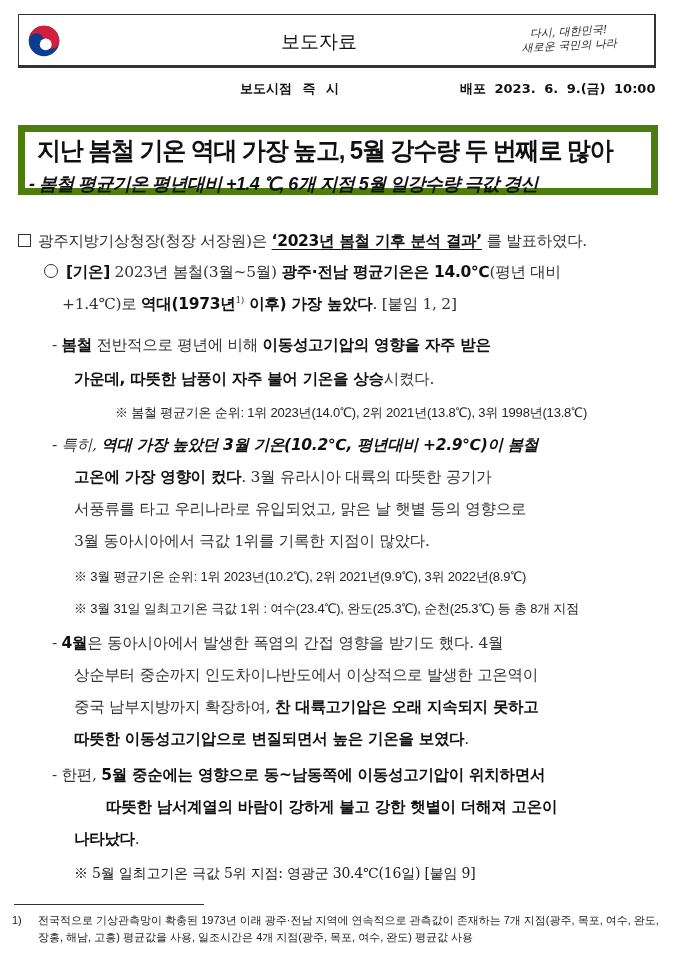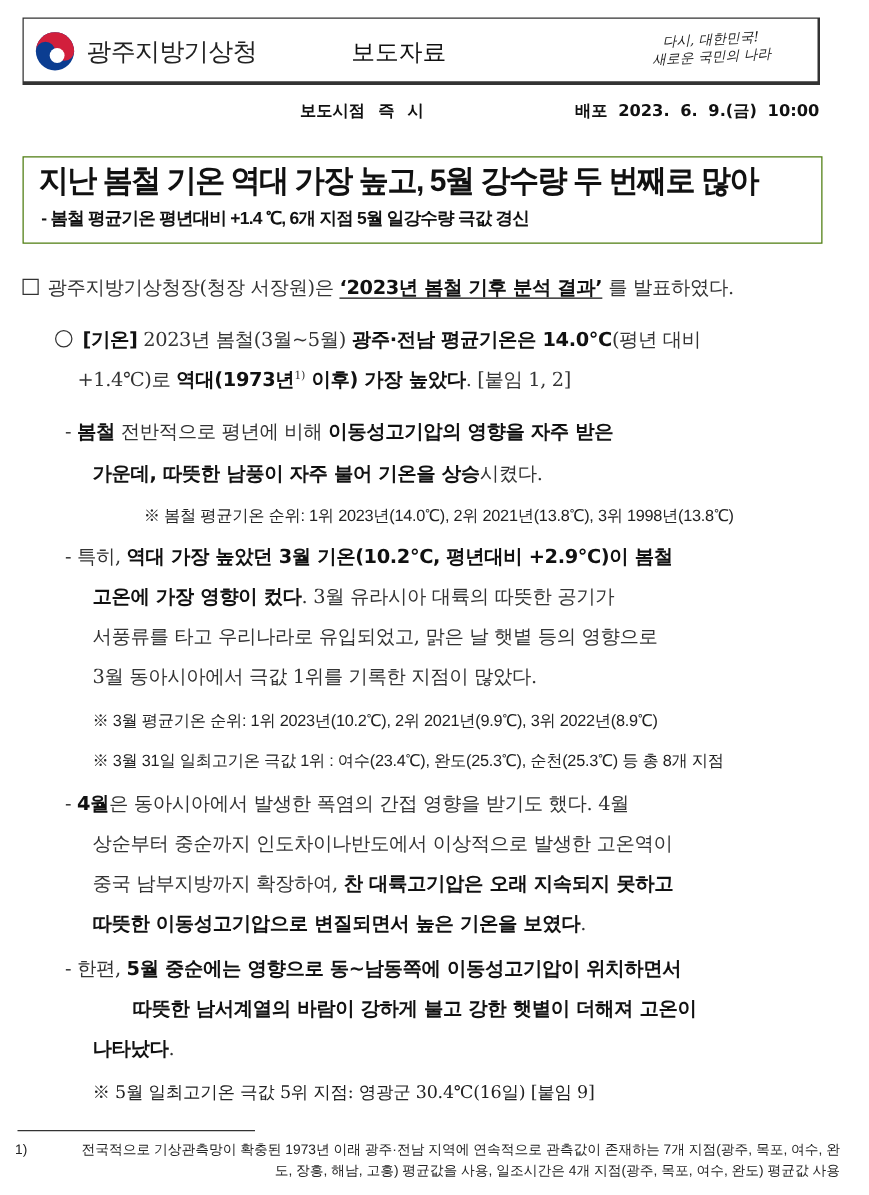--- a/index.html
+++ b/index.html
@@ -16,91 +16,90 @@
     .logo-text { margin-left: 8px; font-size: 20px; color: #222; letter-spacing: -0.5px; }
     .doc-type { position: absolute; left: 262px; top: 14px; font-size: 19px; color: #111; }
     .slogan { position: absolute; left: 500px; top: 10px; width: 100px; font-family: "DejaVu Serif", serif; font-style: italic; font-size: 11px; line-height: 14px; color: #222; text-align: center; transform: rotate(-3deg); }
 
     .release-row { position: absolute; top: 80px; font-size: 13px; font-weight: bold; color: #111; }
     .release-time { left: 240px; word-spacing: 6px; }
     .distribution { left: 460px; word-spacing: 4px; }
 
     .title-box {
       position: absolute; left: 18px; top: 125px; width: 640px; height: 70px;
-      border: 1px solid #4d7c0f;
+      border: 7px solid #4d7c0f;
     }
     .title-main { position: absolute; left: 12px; top: 2px; font-size: 25px; font-weight: bold; letter-spacing: -1.2px; white-space: nowrap; font-family: "Liberation Sans", sans-serif; transform: scaleX(0.96); transform-origin: left; }
-    .title-sub { position: absolute; left: 14px; top: 40px; font-size: 14px; font-weight: bold; letter-spacing: -0.6px; white-space: nowrap; font-family: "Liberation Sans", sans-serif; }
+    .title-sub { position: absolute; left: 4px; top: 40px; font-size: 18px; font-weight: bold; letter-spacing: -0.6px; white-space: nowrap; font-family: "Liberation Sans", sans-serif; font-style: italic; }
 
     .body-text { position: absolute; left: 0; top: 0; width: 695px; }
     .line { position: absolute; white-space: nowrap; font-family: "DejaVu Serif", serif; font-size: 15.5px; color: #333; letter-spacing: -0.3px; }
     .line b { font-family: "DejaVu Sans", sans-serif; color: #111; font-weight: bold; }
     .line .u { text-decoration: underline; text-underline-offset: 3px; }
     .note { position: absolute; white-space: nowrap; font-family: "Liberation Sans", sans-serif; font-size: 13px; color: #222; letter-spacing: -0.2px; }
     .note-serif { font-family: "DejaVu Serif", serif; font-size: 14px; }
 
     .square-bullet { display: inline-block; width: 13px; height: 13px; border: 1px solid #333; vertical-align: -1px; margin-right: 7px; }
     .circle-bullet { display: inline-block; width: 14px; height: 14px; border: 1.5px solid #333; border-radius: 50%; vertical-align: -1px; margin-right: 8px; }
     sup { font-size: 9px; vertical-align: 6px; }
 
     .footnote-rule { position: absolute; left: 14px; top: 904px; width: 190px; border-top: 1px solid #333; }
     .footnote { position: absolute; left: 12px; top: 912px; width: 660px; font-family: "Liberation Sans", sans-serif; font-size: 11px; line-height: 17px; color: #222; }
     .footnote .fn-num { position: absolute; left: 0; }
-    .footnote .fn-text { margin-left: 40px; display: block; text-align: right; }
+    .footnote .fn-text { margin-left: 26px; display: block; }
   </style>
 </head>
 <body>
 
 <div class="header-box">
   <div class="logo">
     <svg viewBox="0 0 40 40">
       <circle cx="20" cy="20" r="18" fill="#0b3d91"></circle>
       <path d="M2 20 A18 18 0 0 1 38 20 A9 9 0 0 1 20 20 A9 9 0 0 0 2 20 Z" fill="#d21f3c"></path>
       <circle cx="22" cy="24" r="7" fill="#ffffff"></circle>
       <circle cx="20" cy="20" r="18" fill="none" stroke="#ffffff" stroke-width="0"></circle>
     </svg>
-    <span class="logo-text">광주지방기상청</span>
   </div>
   <div class="doc-type">보도자료</div>
   <div class="slogan">
     <div>다시, 대한민국!</div>
     <div>새로운 국민의 나라</div>
   </div>
 </div>
 
 <div class="release-row release-time">보도시점 즉 시</div>
 <div class="release-row distribution">배포 2023. 6. 9.(금) 10:00</div>
 
 <div class="title-box">
   <div class="title-main">지난 봄철 기온 역대 가장 높고, 5월 강수량 두 번째로 많아</div>
   <div class="title-sub">- 봄철 평균기온 평년대비 +1.4 ℃, 6개 지점 5월 일강수량 극값 경신</div>
 </div>
 
 <div class="body-text">
 
-  <div class="line" style="left:18px; top:220px;">
+  <div class="line" style="left:18px; top:231px;">
     <span class="square-bullet"></span><span>광주지방기상청장(청장 서장원)은 </span><b class="u">‘2023년 봄철 기후 분석 결과’</b><span> 를 발표하였다.</span>
   </div>
 
   <div class="line" style="left:44px; top:262px;">
     <span class="circle-bullet"></span><b>[기온]</b><span> 2023년 봄철(3월~5월) </span><b>광주·전남 평균기온은 14.0℃</b><span>(평년 대비</span>
   </div>
   <div class="line" style="left:62px; top:294px;">
     <span>+1.4℃)로 </span><b>역대(1973년</b><sup>1)</sup><b> 이후) 가장 높았다</b><span>. [붙임 1, 2]</span>
   </div>
 
   <div class="line" style="left:52px; top:335px;">
     <span>- </span><b>봄철</b><span> 전반적으로 평년에 비해 </span><b>이동성고기압의 영향을 자주 받은</b>
   </div>
   <div class="line" style="left:74px; top:369px;">
     <b>가운데, 따뜻한 남풍이 자주 불어 기온을 상승</b><span>시켰다.</span>
   </div>
   <div class="note" style="left:74px; top:404px;margin-left:41px;">※ 봄철 평균기온 순위: 1위 2023년(14.0℃), 2위 2021년(13.8℃), 3위 1998년(13.8℃)</div>
 
-  <div class="line" style="left:52px; top:435px;">
+  <div class="line" style="left:52px; top:435px;font-style:italic;">
     <span>- </span><span>특히, </span><b>역대 가장 높았던 3월 기온(10.2℃, 평년대비 +2.9℃)이 봄철</b>
   </div>
   <div class="line" style="left:74px; top:467px;">
     <b>고온에 가장 영향이 컸다</b><span>. 3월 유라시아 대륙의 따뜻한 공기가</span>
   </div>
   <div class="line" style="left:74px; top:499px;">서풍류를 타고 우리나라로 유입되었고, 맑은 날 햇볕 등의 영향으로</div>
   <div class="line" style="left:74px; top:531px;">3월 동아시아에서 극값 1위를 기록한 지점이 많았다.</div>
   <div class="note" style="left:74px; top:568px;">※ 3월 평균기온 순위: 1위 2023년(10.2℃), 2위 2021년(9.9℃), 3위 2022년(8.9℃)</div>
   <div class="note" style="left:74px; top:600px;">※ 3월 31일 일최고기온 극값 1위 : 여수(23.4℃), 완도(25.3℃), 순천(25.3℃) 등 총 8개 지점</div>
 

